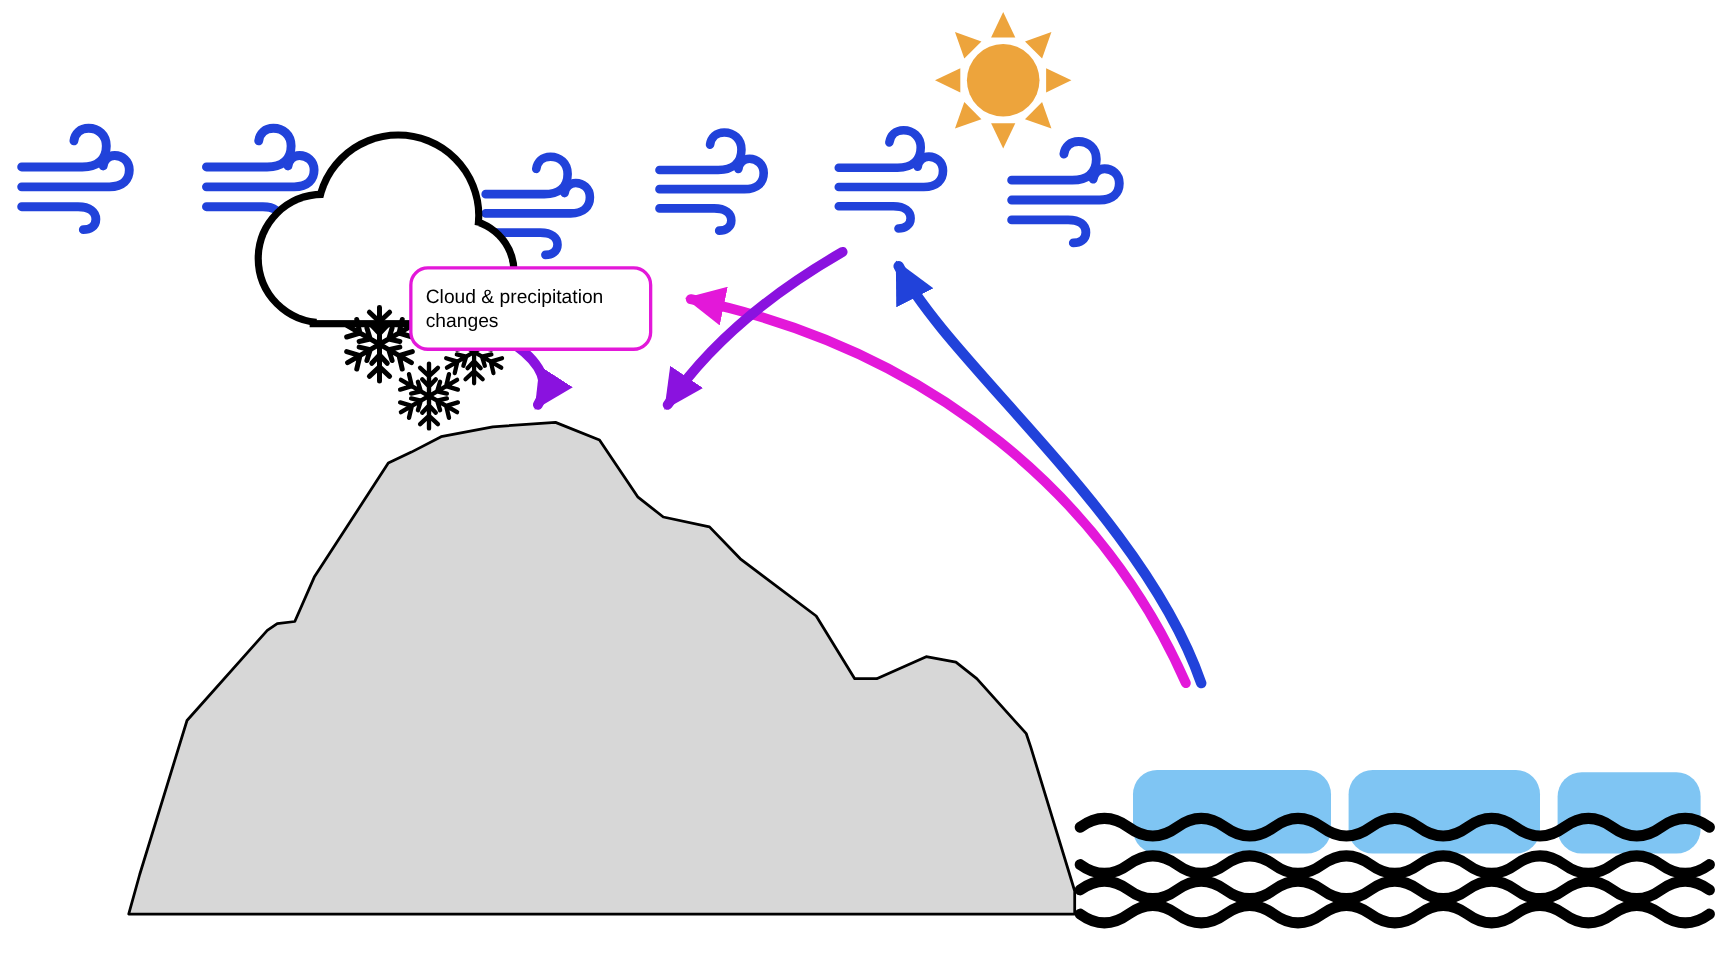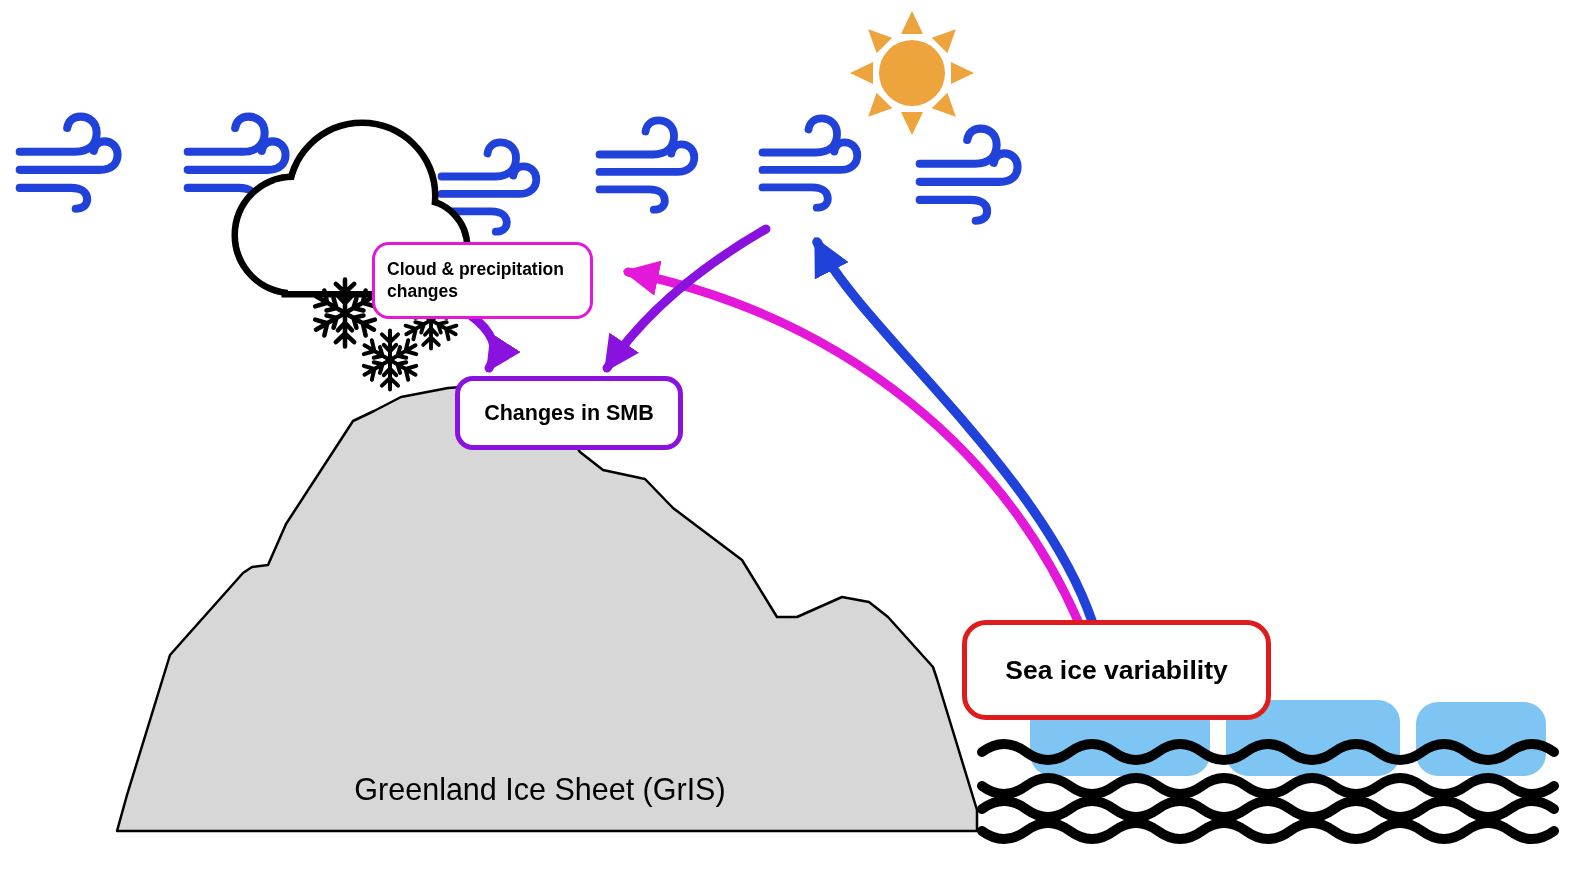--- a/index.html
+++ b/index.html
@@ -4,21 +4,21 @@
 <style>
   html,body{margin:0;padding:0;background:#fff;}
   .stage{position:relative;width:1573px;height:870px;background:var(--background,#fff);
          font-family:"Liberation Sans",sans-serif;overflow:hidden;}
   .stage svg{position:absolute;left:0;top:0;}
   .lbl{position:absolute;box-sizing:border-box;background:#fff;color:var(--text,#000);
        display:flex;align-items:center;}
   #atmos-box{left:628px;top:189px;width:330px;height:43px;border:3.5px solid var(--blue);
              border-radius:13px;justify-content:center;font-size:18.5px;padding:0 10px;}
   #cloud-box{left:372px;top:242px;width:221px;height:77px;border:3.5px solid var(--magenta);
-             border-radius:17px;font-size:17.5px;line-height:1.22;padding:6px 12px;font-weight:bold;}
+             border-radius:17px;font-size:17.5px;line-height:1.22;padding:6px 12px;}
   #smb-box{left:455px;top:376px;width:228px;height:74px;border:5px solid var(--purple);
            border-radius:18px;justify-content:center;font-weight:bold;font-size:21.5px;}
   #seaice-box{left:962px;top:620px;width:309px;height:100px;border:5px solid var(--red);
               border-radius:24px;justify-content:center;font-weight:bold;font-size:26.5px;}
   #gris-label{left:300px;top:765px;width:480px;height:48px;background:transparent;
               justify-content:center;font-size:30.5px;}
   .wind-stroke{fill:none;stroke:var(--blue);stroke-width:8.5;stroke-linecap:round;}
   .flake-stroke{fill:none;stroke:var(--outline-black,#000);stroke-width:4.2;stroke-linecap:round;}
   .mountain{fill:var(--mountain-gray);stroke:var(--outline-black,#000);stroke-width:2.5;stroke-linejoin:round;}
   .floe{fill:var(--ice-blue);}
@@ -114,16 +114,13 @@
     <use href="#flake-sym" transform="translate(390,360) scale(0.95)"></use>
     <use href="#flake-sym" transform="translate(431,320) scale(0.92)"></use>
 
     <path class="arrow arr-magenta" d="M1078 621 C 1005 455 850 318 628 272" stroke-width="9" marker-end="url(#mk-magenta)"></path>
     <path class="arrow arr-blue" d="M1092 621 C 1040 470 862 330 817 242" stroke-width="9.5" marker-end="url(#mk-blue)"></path>
     <path class="arrow arr-purple" d="M766 229 Q660 290 607 368" stroke-width="9" marker-end="url(#mk-purple)"></path>
     <path class="arrow arr-purple" d="M469 314 C 494 332 500 351 489 368" stroke-width="9" marker-end="url(#mk-purple)"></path>
   </svg>
 
   <div class="lbl" id="cloud-box">Cloud &amp; precipitation changes</div>
-  <div class="lbl" id="smb-box">Changes in SMB</div>
-  <div class="lbl" id="seaice-box">Sea ice variability</div>
-  <div class="lbl" id="gris-label">Greenland Ice Sheet (GrIS)</div>
 </div>
 
 </body></html>

